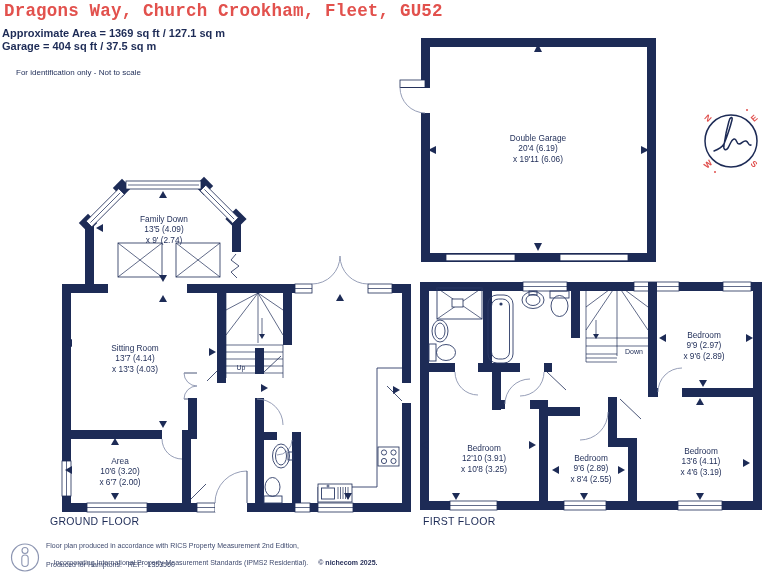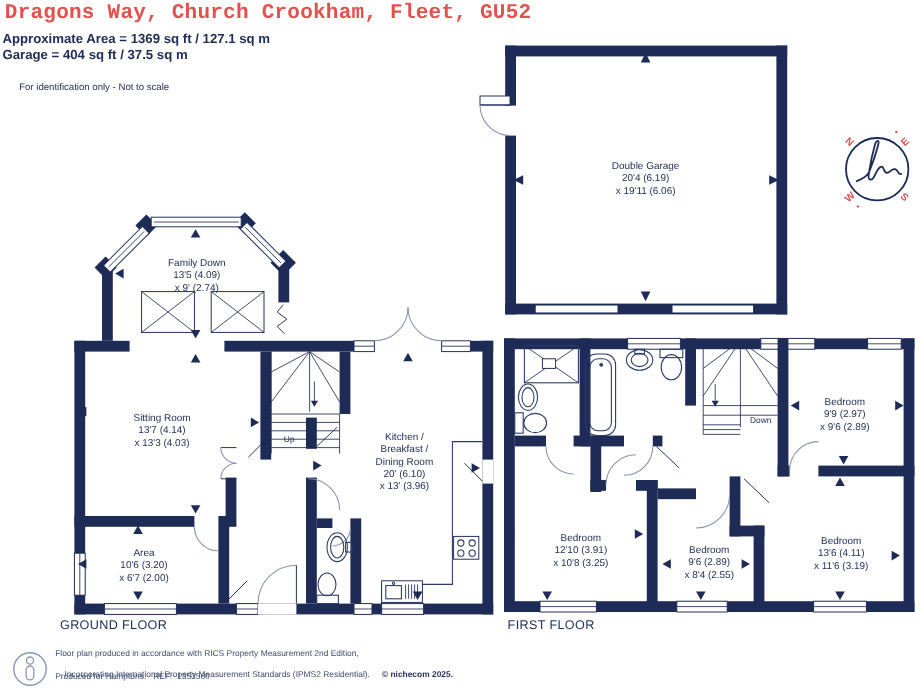--- a/index.html
+++ b/index.html
@@ -306,27 +306,20 @@
   <div class="rlabel" style="left:164px;top:229px">
     <span>Family Down</span>
     <span>13'5 (4.09)</span>
     <span>x 9' (2.74)</span>
   </div>
   <div class="rlabel" style="left:135px;top:358px">
     <span>Sitting Room</span>
     <span>13'7 (4.14)</span>
     <span>x 13'3 (4.03)</span>
   </div>
-  <div class="rlabel" style="left:337px;top:384px">
-    <span>Kitchen /</span>
-    <span>Breakfast /</span>
-    <span>Dining Room</span>
-    <span>20' (6.10)</span>
-    <span>x 13' (3.96)</span>
-  </div>
   <div class="rlabel" style="left:120px;top:471px">
     <span>Area</span>
     <span>10'6 (3.20)</span>
     <span>x 6'7 (2.00)</span>
   </div>
   <div class="rlabel" style="left:704px;top:345px">
     <span>Bedroom</span>
     <span>9'9 (2.97)</span>
     <span>x 9'6 (2.89)</span>
   </div>
@@ -336,21 +329,21 @@
     <span>x 10'8 (3.25)</span>
   </div>
   <div class="rlabel" style="left:591px;top:468px">
     <span>Bedroom</span>
     <span>9'6 (2.89)</span>
     <span>x 8'4 (2.55)</span>
   </div>
   <div class="rlabel" style="left:701px;top:461px">
     <span>Bedroom</span>
     <span>13'6 (4.11)</span>
-    <span>x 11'6 (3.19)</span>
+    <span>x 4'6 (3.19)</span>
   </div>
 
   <div class="stair" style="left:241px;top:367px">Up</div>
   <div class="stair" style="left:634px;top:351px">Down</div>
 
   <div class="floorlabel" style="left:50px;top:515px">GROUND FLOOR</div>
   <div class="floorlabel" style="left:423px;top:515px">FIRST FLOOR</div>
 
   <div class="fline" style="top:542px">Floor plan produced in accordance with RICS Property Measurement 2nd Edition,</div>
   <div class="fline" style="top:551.5px">

